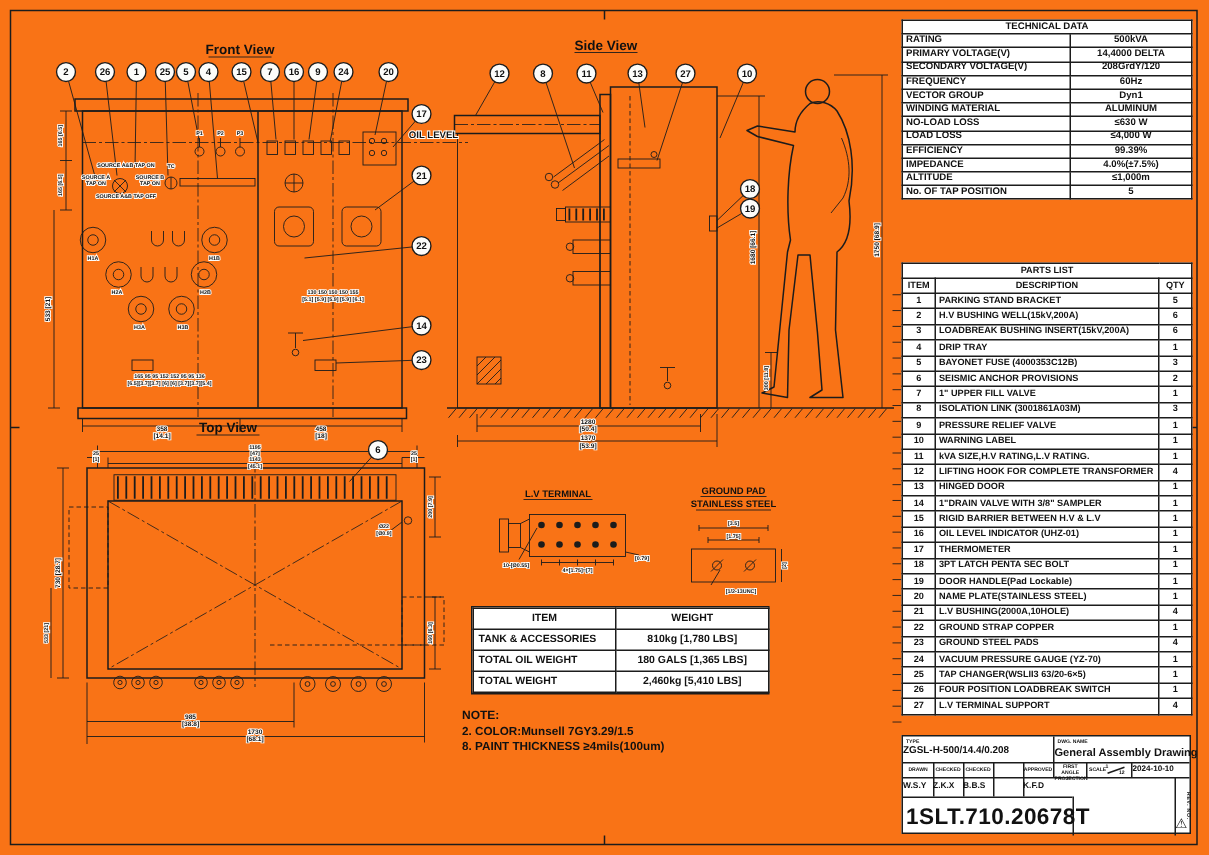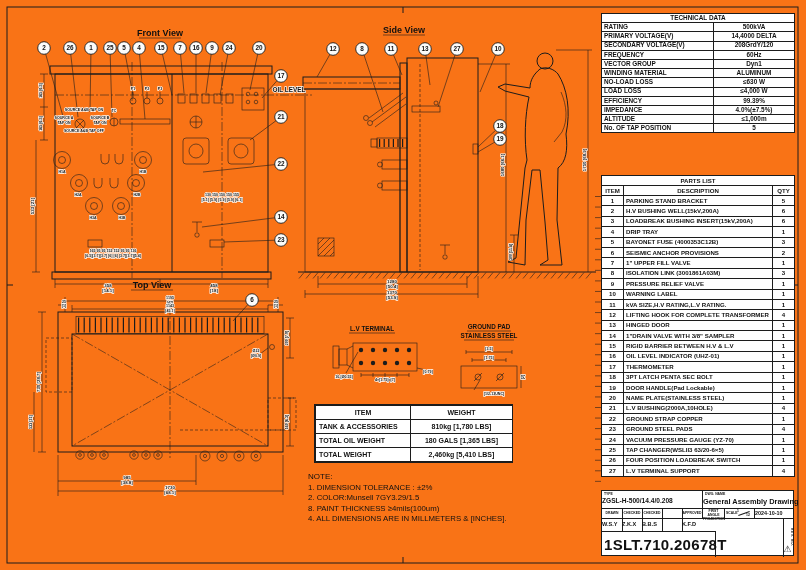--- a/index.html
+++ b/index.html
@@ -24,21 +24,21 @@
   .dtable td{border:1px solid #1c1c1c;font-weight:700;color:#111;overflow:hidden;white-space:nowrap;line-height:1;}
   .dtable .ttl{text-align:center;font-size:7px;height:10px;}
   #tech-table td{font-size:6.4px;height:8.2px;padding:0 2px;}
   #tech-table td.val{text-align:center;}
   #parts-table td{font-size:6.1px;height:9.4px;padding:0 2px;}
   #parts-table td.c{text-align:center;padding:0;}
   #parts-table .hdr td{text-align:center;height:8.6px;}
   #weight-table td{font-size:7px;height:13px;padding:0 3px;}
   #weight-table .hdr td{text-align:center;}
   #weight-table td.val{text-align:center;}
-  #notes{position:absolute;left:308px;top:472px;width:230px;font-weight:400;font-size:7.8px;line-height:10.6px;}
+  #notes{position:absolute;left:308px;top:472px;width:230px;font-weight:700;font-size:7.8px;line-height:10.6px;}
   #notes .nt{font-size:8px;}
   
   #title-block{position:absolute;left:601px;top:490px;width:193px;height:66px;border:1.3px solid #1c1c1c;background:#fff;box-sizing:border-box;}
   #title-block .hline,#title-block .vline{position:absolute;background:#1c1c1c;}
   #title-block .tiny{position:absolute;font-size:3.4px;font-weight:700;white-space:nowrap;}
   #title-block .cellval{position:absolute;font-weight:700;text-align:left;white-space:nowrap;}
   #rev-label{position:absolute;right:-1px;top:34px;width:9px;height:24px;font-size:3.4px;font-weight:700;writing-mode:vertical-rl;text-align:center;letter-spacing:0.5px;}
   #warn-triangle{position:absolute;right:0px;bottom:0px;width:11px;height:12px;font-size:9px;line-height:12px;text-align:center;}
   #scale-diag{position:absolute;left:12px;top:1px;width:14px;height:7px;}
   #scale-diag .slash{position:absolute;left:2px;top:3.5px;width:12px;height:1px;background:#1c1c1c;transform:rotate(-20deg);}
@@ -834,24 +834,22 @@
             <td>TOTAL WEIGHT</td>
             <td class="val">2,460kg [5,410 LBS]</td>
           </tr>
         </tbody>
     </table>
   </div>
 
   <div id="notes">
     <div class="nt">NOTE:</div>
     <div>
-        <div>1. DIMENSION TOLERANCE : ±2%</div>
         <div>2. COLOR:Munsell 7GY3.29/1.5</div>
         <div>8. PAINT THICKNESS  ≥4mils(100um)</div>
-        <div>4. ALL DIMENSIONS ARE IN MILLMETERS &amp; [INCHES].</div>
       </div>
   </div>
 
   <div id="title-block">
     <div class="hline" style="left:0;top:17px;width:100%;height:1px;"></div>
     <div class="hline" style="left:0;top:27px;width:100%;height:1px;"></div>
     <div class="hline" style="left:0;top:40px;width:113px;height:1px;"></div>
     <div class="vline" style="left:100px;top:0;width:1px;height:27px;"></div>
     <div class="vline" style="left:113px;top:40px;width:1px;height:26px;"></div>
     <div class="vline" style="left:20px;top:17px;width:1px;height:23px;"></div>

